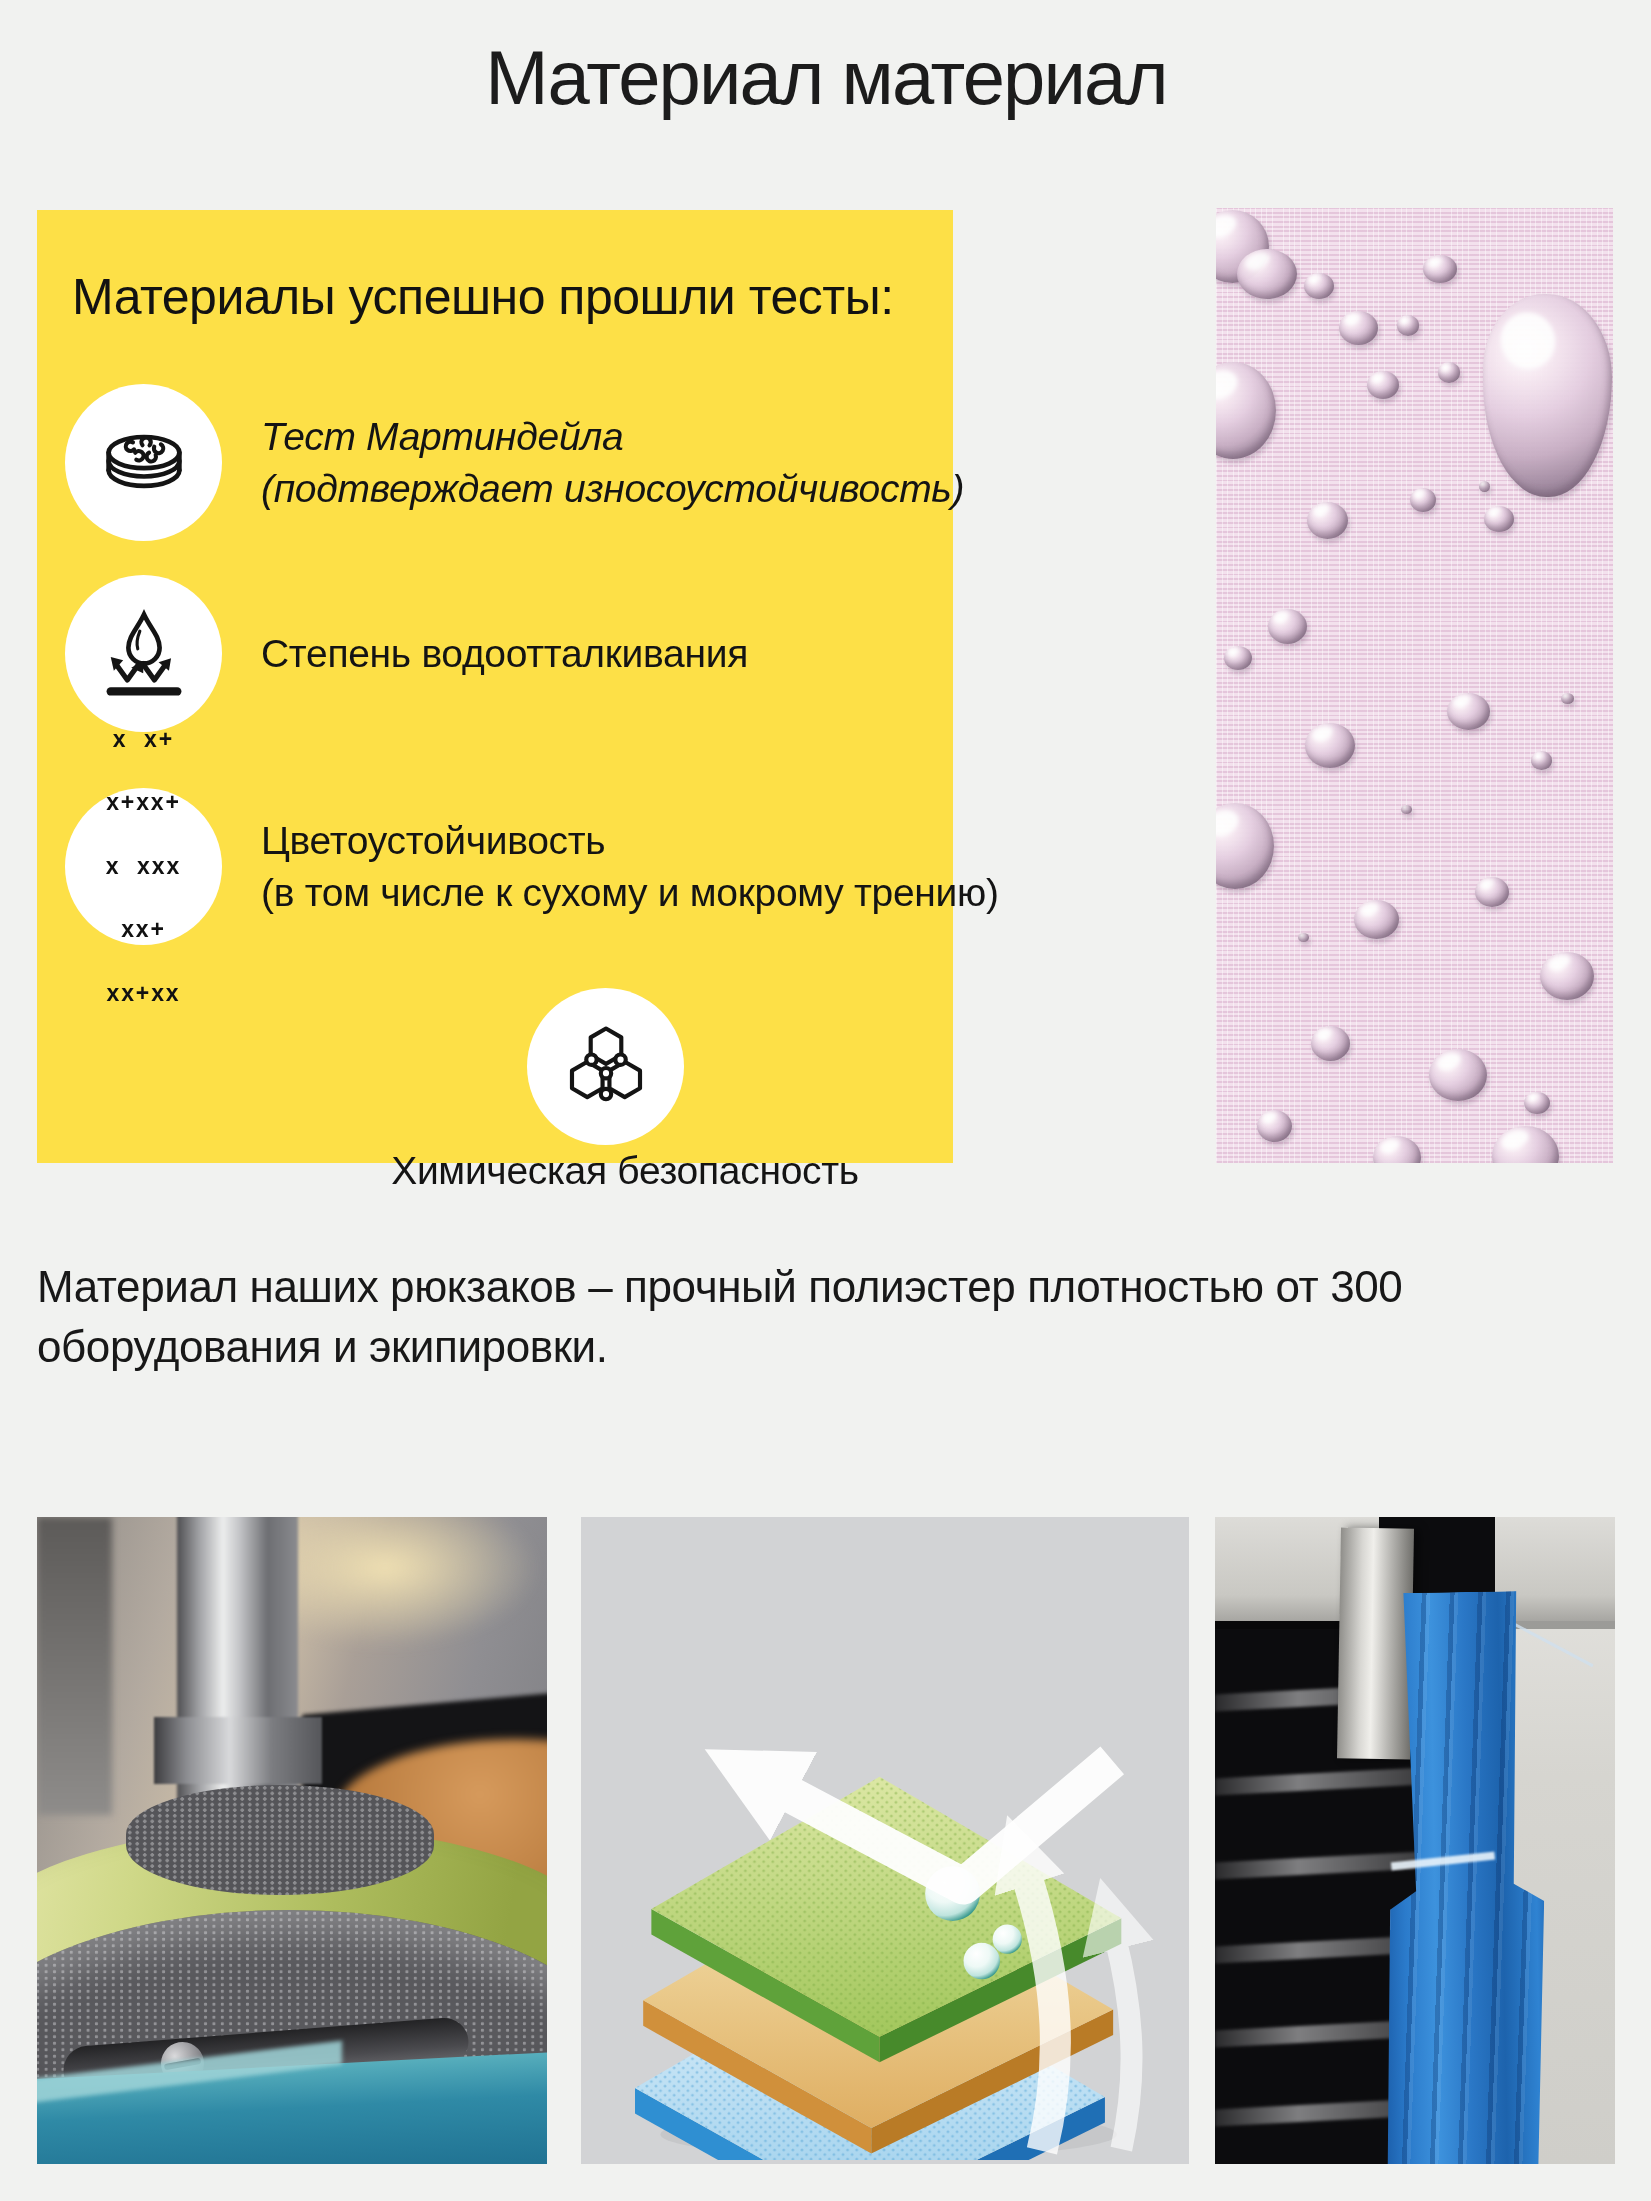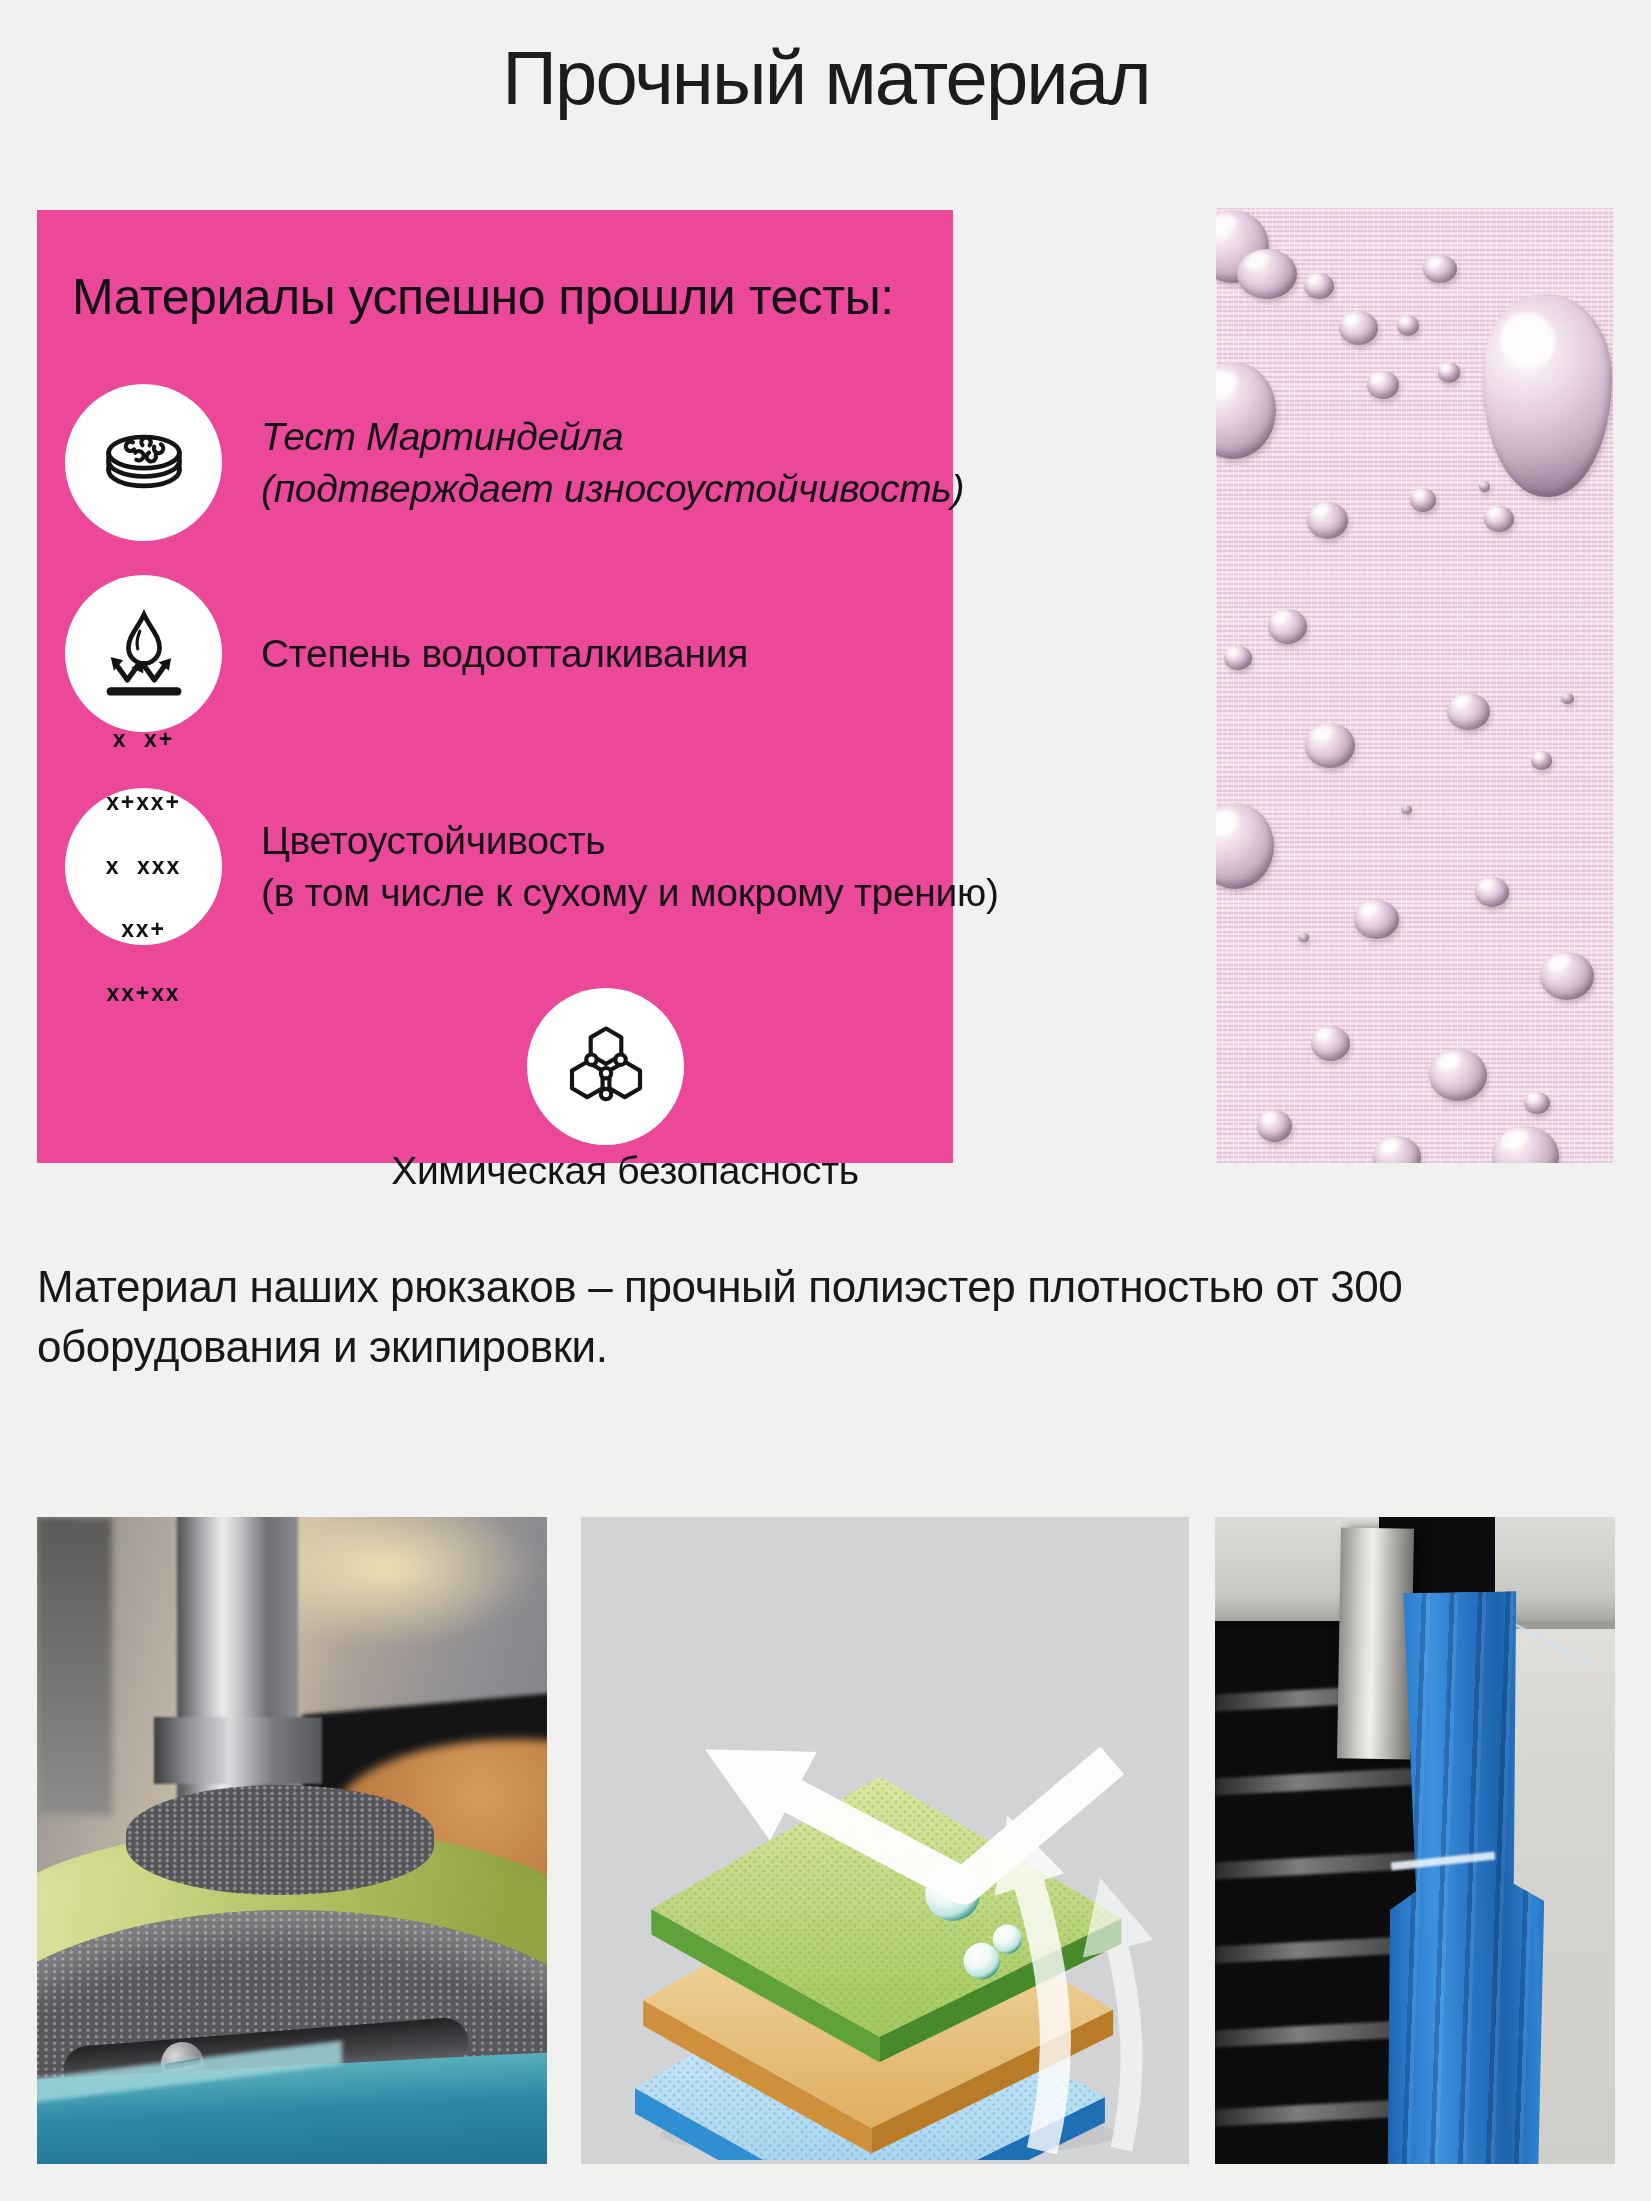--- a/index.html
+++ b/index.html
@@ -4,21 +4,21 @@
 <style>
   html,body{margin:0;padding:0;}
   body{background:#f1f2f0;font-family:"Liberation Sans", sans-serif;color:#161616;}
   .page{position:relative;width:1652px;height:2202px;background:#f1f2f0;overflow:hidden;}
 
   
   .page-title{position:absolute;left:0;top:34px;width:100%;text-align:center;
     font-size:76px;font-weight:400;letter-spacing:-1.9px;color:#1c1c1c;}
 
   
-  .tests-panel{position:absolute;left:37px;top:210px;width:916px;height:953px;background:#ec4899;}
+  .tests-panel{position:absolute;left:37px;top:210px;width:916px;height:953px;background:#fde047;}
   .tests-heading{position:absolute;left:35px;top:58px;font-size:50px;letter-spacing:-0.5px;color:#121212;}
   .test-row{position:absolute;left:28px;display:flex;align-items:center;height:157px;width:1081px;}
   .row-1{top:174px;font-style:italic;} .row-2{top:365px;} .row-3{top:578px;} .row-4{top:778px;flex-direction:column;}
   .icon-circle{width:157px;height:157px;border-radius:50%;background:#ffffff;flex:0 0 auto;
     display:flex;align-items:center;justify-content:center;}
   .icon-circle svg{width:104px;height:104px;}
   .test-text{margin-left:39px;font-size:39px;line-height:1.32;letter-spacing:-0.3px;color:#141414;}
   .test-text .sub{display:block;text-align:right;}
   .xpattern{font-size:23px;line-height:0.92;font-weight:700;letter-spacing:1.9px;text-align:center;
     white-space:pre;color:#111;}
@@ -101,21 +101,21 @@
       linear-gradient(90deg,#15539e 0%,#2b7bcb 18%,#3d92dd 34%,#2a77c6 52%,#1d63ad 70%,#2f83d2 88%,#1a569f 100%);
     clip-path:polygon(20% 0%, 80% 0%, 76% 49%, 92% 52%, 86% 100%, 6% 100%, 10% 53%, 24% 50%);}
   .rp-pinch{position:absolute;left:44%;top:52.5%;width:104px;height:8.4px;background:#e9f3fb;opacity:.9;
     transform:rotate(-6deg);filter:blur(0.9px);}
 </style>
 </head>
 <body>
 
 <div class="page">
 
-  <div class="page-title">Прочный материал</div>
+  <div class="page-title">Материал материал</div>
 
   <div class="tests-panel">
     <div class="tests-heading">Материалы успешно прошли тесты:</div>
 
     <div class="test-row row-1">
       <div class="icon-circle">
         <svg viewBox="0 0 100 100" fill="none" stroke="#141414" stroke-width="4.5" stroke-linecap="round">
           <ellipse cx="50" cy="40" rx="34" ry="15"></ellipse>
           <path d="M16,40 V57"></path>
             <path d="M84,40 V57"></path>

